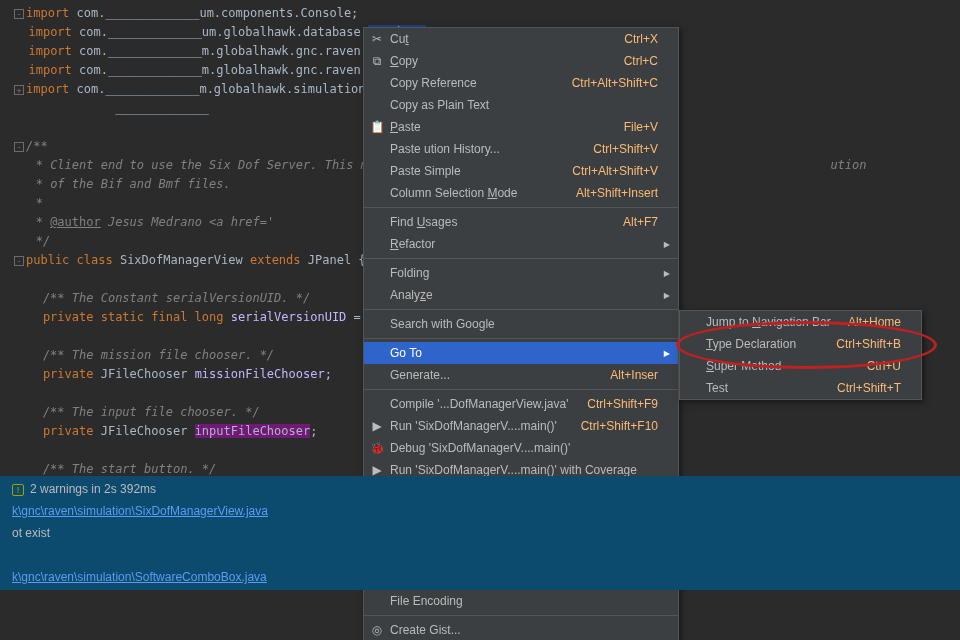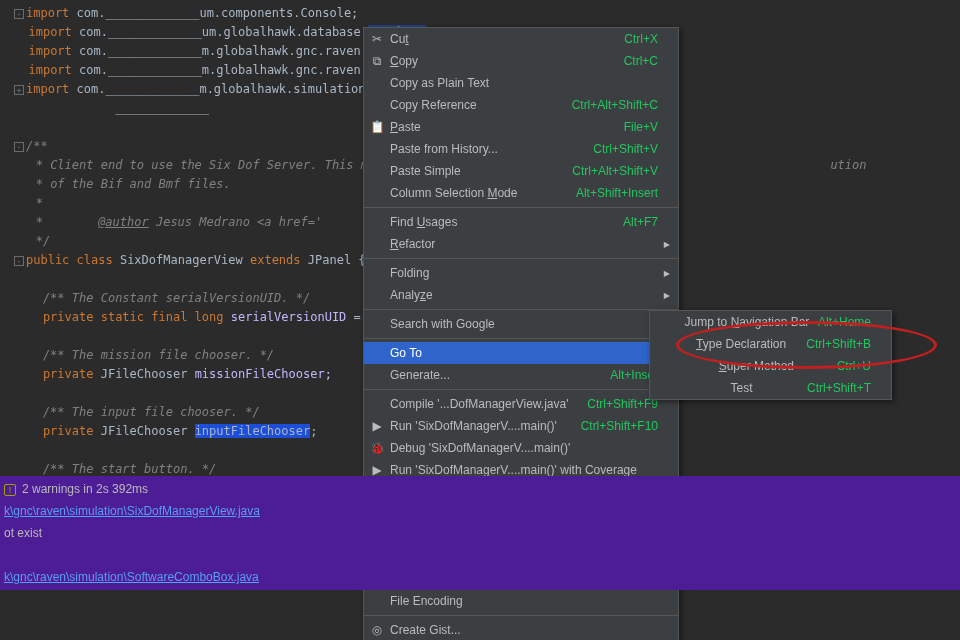--- a/index.html
+++ b/index.html
@@ -36,54 +36,53 @@
   border: 1px solid #6b6b6b;
   color: #6b6b6b;
   font-size: 9px;
   line-height: 8px;
   text-align: center;
   margin-right: 2px;
 }
 .keyword { color: #cc7832; }
 .field { color: #c4b5fd; }
 .comment { color: #808080; font-style: italic; }
-.doc-tag { color: #808080; font-style: italic; text-decoration: underline; margin-left: 48px; }
-.highlight-identifier { background: #1d4ed8; color: #a9b7c6; }
+.doc-tag { color: #808080; text-decoration: underline; }
+.highlight-identifier { background: #701a75; color: #a9b7c6; }
 .selection { background: #214283; color: #a9b7c6; }
 
 .context-menu {
   position: absolute;
   top: 27px;
   left: 363px;
   width: 316px;
   background: #3c3f41;
   border: 1px solid #555;
   box-shadow: 2px 2px 6px rgba(0,0,0,0.5);
 }
 .submenu {
   position: absolute;
   top: 310px;
-  left: 649px;
+  left: 679px;
   width: 243px;
   background: #3c3f41;
   border: 1px solid #555;
   box-shadow: 2px 2px 6px rgba(0,0,0,0.5);
-  text-align: center;
 }
 .menu-item {
   display: flex;
   align-items: center;
   height: 22px;
   padding: 0 20px 0 26px;
   color: #bbb;
   position: relative;
 }
 .menu-item.hl { background: #2f65ca; color: #fff; }
 .menu-item .label { flex: 1; }
-.menu-item .shortcut { color: #22c55e; }
+.menu-item .shortcut { color: #fdba74; }
 .menu-item.hl .shortcut { color: #fff; }
 .menu-item .arrow {
   position: absolute;
   right: 8px;
   font-size: 8px;
   color: #bbb;
 }
 .menu-item.hl .arrow { color: #fff; }
 .menu-item .icon {
   position: absolute;
@@ -92,24 +91,24 @@
   text-align: center;
 }
 .menu-sep { height: 1px; background: #555; margin: 3px 0; }
 .mnemonic { text-decoration: underline; }
 
 .status-area {
   position: absolute;
   left: 0;
   top: 476px;
   width: 960px;
-  background: #4c1d95;
+  background: #0c4a6e;
   color: #bbb;
   font-size: 12px;
-  padding: 2px 0;
+  padding: 2px 8px;
 }
 .status-line {
   padding: 2px 4px;
   line-height: 18px;
 }
 .warn-icon {
   display: inline-block;
   width: 12px;
   height: 12px;
   border: 1px solid #a0a000;
@@ -172,33 +171,33 @@
       <span class="icon">✂</span>
       <span class="label">Cu<span class="mnemonic">t</span></span>
       <span class="shortcut">Ctrl+X</span>
     </div>
     <div class="menu-item">
       <span class="icon">⧉</span>
       <span class="label"><span class="mnemonic">C</span>opy</span>
       <span class="shortcut">Ctrl+C</span>
     </div>
     <div class="menu-item">
-      <span class="label">Copy as Plain Text</span>
-    </div>
-    <div class="menu-item">
       <span class="label">Copy Reference</span>
       <span class="shortcut">Ctrl+Alt+Shift+C</span>
+    </div>
+    <div class="menu-item">
+      <span class="label">Copy as Plain Text</span>
     </div>
     <div class="menu-item">
       <span class="icon">📋</span>
       <span class="label"><span class="mnemonic">P</span>aste</span>
       <span class="shortcut">File+V</span>
     </div>
     <div class="menu-item">
-      <span class="label">Paste from History...</span>
+      <span class="label">Paste ution History...</span>
       <span class="shortcut">Ctrl+Shift+V</span>
     </div>
     <div class="menu-item">
       <span class="label">Paste Simple</span>
       <span class="shortcut">Ctrl+Alt+Shift+V</span>
     </div>
     <div class="menu-item">
       <span class="label">Column Selection <span class="mnemonic">M</span>ode</span>
       <span class="shortcut">Alt+Shift+Insert</span>
     </div>

